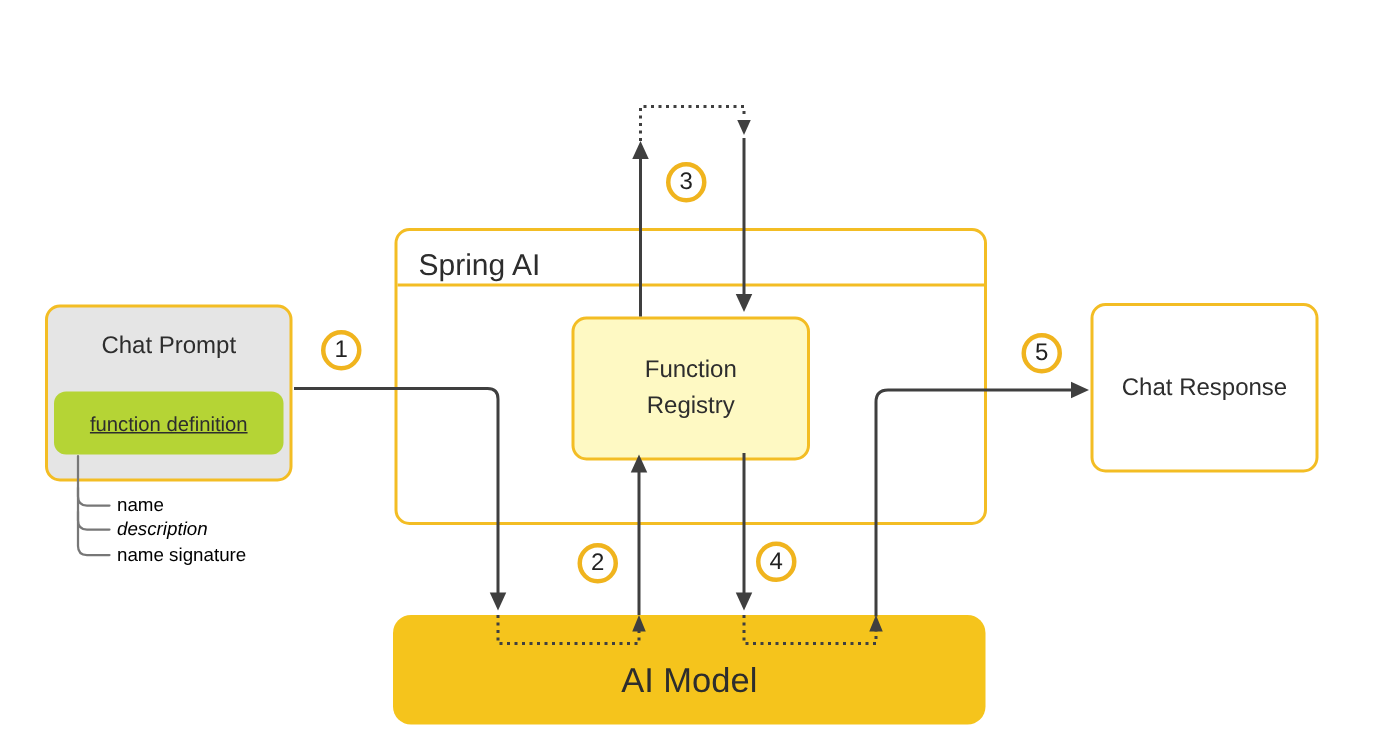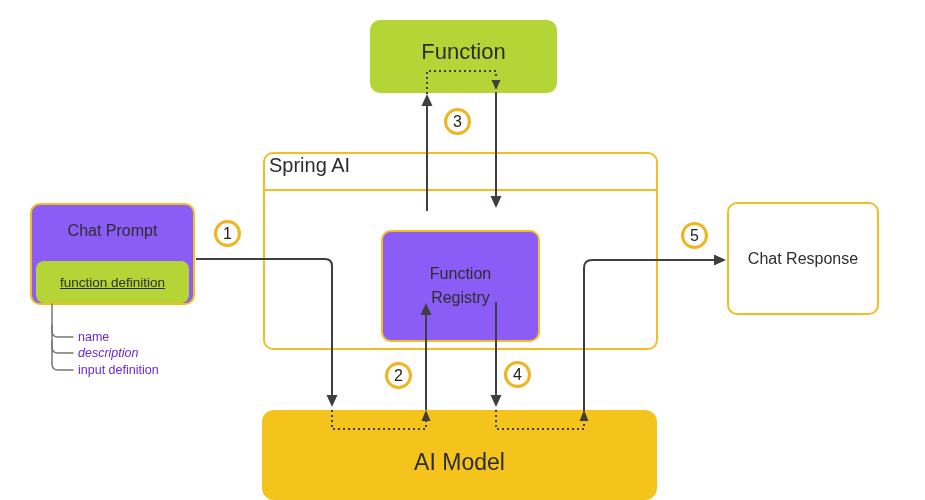--- a/index.html
+++ b/index.html
@@ -30,46 +30,45 @@
   
   .spring-ai-box {
     left: 263px; top: 152px; width: 395px; height: 198px;
     border: 2px solid var(--gold-border);
     border-radius: 10px;
     background: transparent;
   }
   .spring-ai-title {
     height: 37px;
     border-bottom: 2px solid var(--gold-border);
-    display: flex; align-items: flex-start;
-    padding-left: 4px;
+    display: flex; align-items: flex-end;
+    padding-left: 14px;
     font-size: 20px;
     color: #2d2d2d;
   }
 
   
   .function-registry-box {
-    left: 381px; top: 211px; width: 159px; height: 112px;
-    border: 2px solid var(--gold-border);
-    border-radius: 10px;
-    background: #8b5cf6;
+    left: 381px; top: 211px; width: 159px; height: 96px;
+    border: 2px solid var(--gold-border);
+    border-radius: 10px;
+    background: #fef9c3;
     display: flex; align-items: center; justify-content: center;
     text-align: center;
-    margin-top: 19px;
   }
   .function-registry-box .label {
     font-size: 16px; line-height: 24px; width: 100px; color: #2d2d2d;
   }
 
   
   .chat-prompt-box {
-    left: 30px; top: 203px; width: 165px; height: 102px;
-    border: 2px solid var(--gold-border);
-    border-radius: 10px;
-    background: #8b5cf6;
+    left: 30px; top: 203px; width: 165px; height: 118px;
+    border: 2px solid var(--gold-border);
+    border-radius: 10px;
+    background: #e5e5e5;
   }
   .chat-prompt-title {
     margin-top: 17px;
     text-align: center;
     font-size: 16px;
     color: #2d2d2d;
   }
   .function-definition-box {
     position: absolute;
     left: 4px; top: 56px; width: 153px; height: 42px;
@@ -87,21 +86,21 @@
     border: 2px solid var(--gold-border);
     border-radius: 10px;
     background: #ffffff;
     display: flex; align-items: center; justify-content: center;
     font-size: 16px;
     color: #2d2d2d;
   }
 
   
   .ai-model-box {
-    left: 262px; top: 410px; width: 395px; height: 90px;
+    left: 262px; top: 410px; width: 395px; height: 73px;
     background: var(--amber-fill);
     border-radius: 12px;
     display: flex; align-items: center; justify-content: center;
     padding-top: 14px;
     font-size: 23px;
     color: #2d2d2d;
   }
 
   
   .step-circle {
@@ -113,21 +112,21 @@
     display: flex; align-items: center; justify-content: center;
     font-size: 16px;
     color: #222222;
     z-index: 5;
   }
 
   
   .field-label {
     position: absolute;
     font-size: 12.5px;
-    color: #6d28d9;
+    color: #000000;
     line-height: 1;
     transform: translateY(-50%);
   }
 
   
   #connector-layer {
     position: absolute;
     left: 0; top: 0;
     z-index: 4;
     pointer-events: none;
@@ -135,23 +134,20 @@
   .conn { stroke: var(--line); stroke-width: 2; fill: none; }
   .dotted { stroke-dasharray: 2 3; }
   .arrow { fill: var(--line); stroke: none; }
   .bracket { stroke: var(--bracket); stroke-width: 1.5; fill: none; stroke-linecap: round; }
 </style>
 </head>
 <body>
 
 <div id="canvas">
 
-  <div class="box function-box">
-    <span>Function</span>
-  </div>
 
   <div class="box spring-ai-box">
     <div class="spring-ai-title">
       <span>Spring AI</span>
     </div>
   </div>
 
   <div class="box function-registry-box">
     <span class="label">Function Registry</span>
   </div>
@@ -166,21 +162,21 @@
   <div class="box chat-response-box">
     <span>Chat Response</span>
   </div>
 
   <div class="box ai-model-box">
     <span>AI Model</span>
   </div>
 
   <div class="field-label" style="left:78px; top:337px;">name</div>
   <div class="field-label" style="left:78px; top:353px;font-style:italic;">description</div>
-  <div class="field-label" style="left:78px; top:370px;">input definition</div>
+  <div class="field-label" style="left:78px; top:370px;">name signature</div>
 
   <div class="step-circle" style="left:214px; top:220px;">
     <span>1</span>
   </div>
   <div class="step-circle" style="left:385px; top:362px;">
     <span>2</span>
   </div>
   <div class="step-circle" style="left:444px; top:108px;">
     <span>3</span>
   </div>

